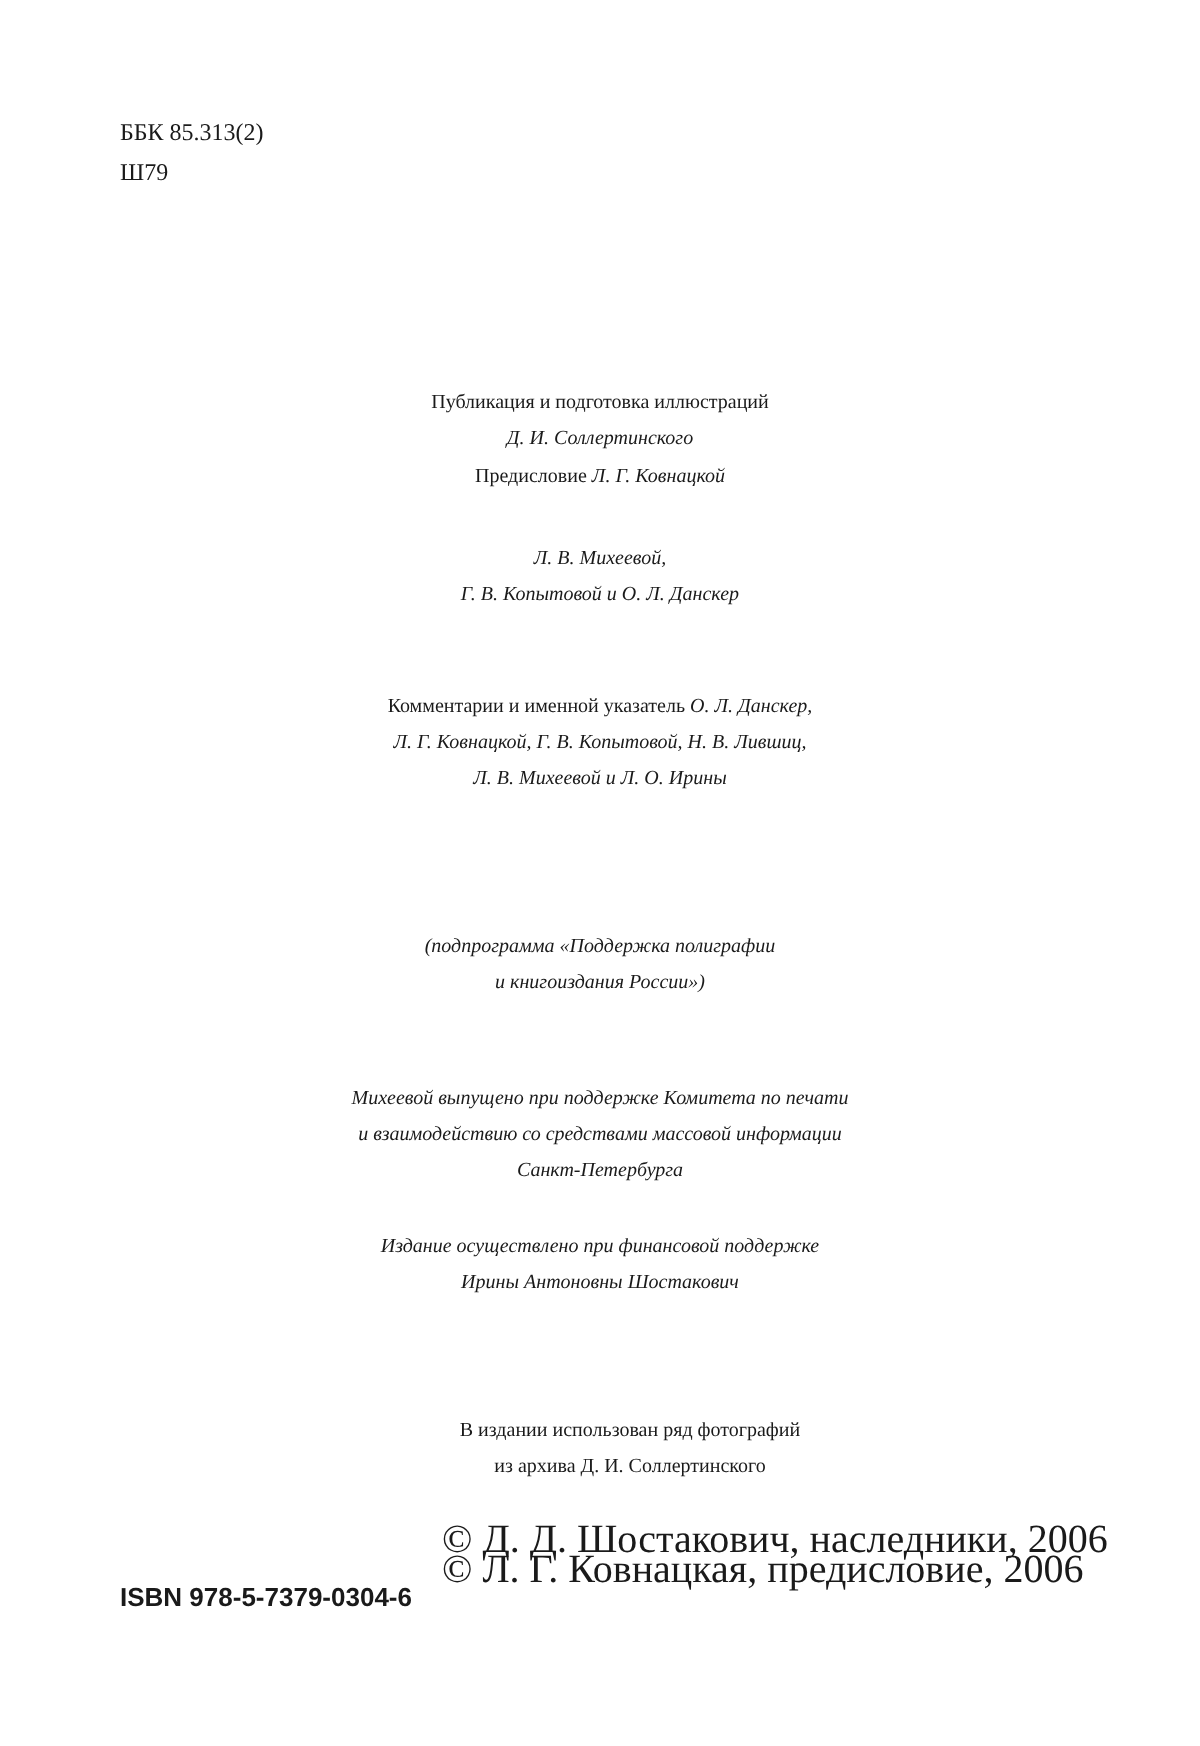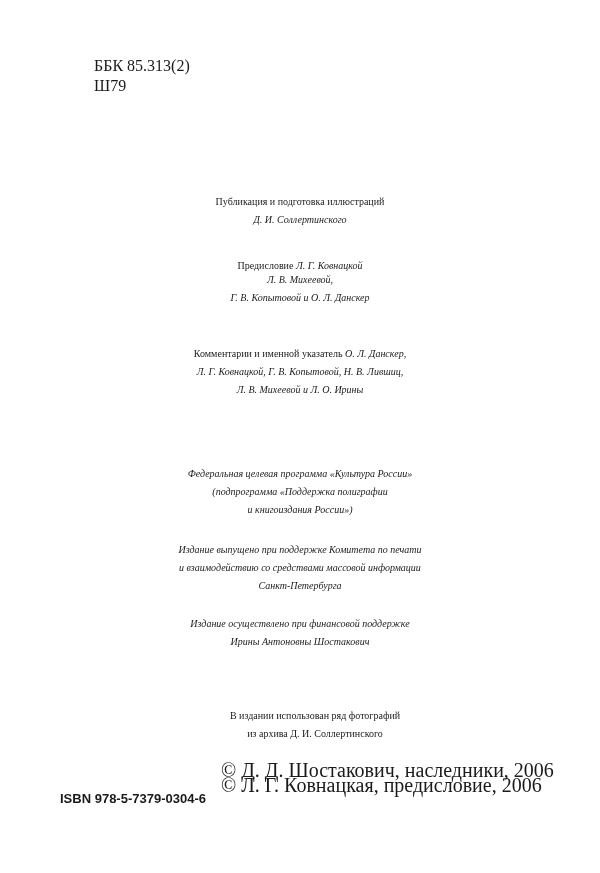--- a/index.html
+++ b/index.html
@@ -2,21 +2,21 @@
 <html><head>
   <meta charset="utf-8">
   <style>
     html, body { margin: 0; padding: 0; background: #ffffff; }
     body {
       width: 600px; height: 873px; position: relative; overflow: hidden;
       font-family: "Liberation Serif", "DejaVu Serif", serif;
       color: #1a1a1a;
     }
     .abs { position: absolute; }
-    .bbk { left: 60px; top: 56px; font-size: 16px; line-height: 20px; margin-left: 34px; }
+    .bbk { left: 60px; top: 56px; font-size: 12px; line-height: 20px; }
     .bbk div { white-space: nowrap; }
     .block { position: absolute; left: 0; width: 600px; text-align: center; font-size: 10px; line-height: 18px; }
     .block div { white-space: nowrap; }
     .it { font-style: italic; }
     .isbn { left: 60px; top: 791px; font-family: "Liberation Sans", sans-serif; font-weight: bold; font-size: 13px; white-space: nowrap; }
     .copy { left: 221px; top: 763px; font-size: 20px; line-height: 15px; }
     .copy div { white-space: nowrap; }
   </style>
 </head>
 <body>
@@ -24,43 +24,42 @@
 <div class="abs bbk">
   <div>ББК  85.313(2)</div>
   <div>Ш79</div>
 </div>
 
 <div class="block" style="top:193px;">
   <div>Публикация и подготовка иллюстраций</div>
   <div class="it">Д. И. Соллертинского</div>
 </div>
 
-<div class="block" style="top:257px;">
+<div class="block" style="top:230px;">
   <div><span>Предисловие</span> <span class="it">Л. Г. Ковнацкой</span></div>
 </div>
 
 <div class="block" style="top:271px;">
   <div class="it">Л. В. Михеевой,</div>
   <div class="it">Г. В. Копытовой и О. Л. Данскер</div>
 </div>
 
 <div class="block" style="top:345px;">
   <div><span>Комментарии и именной указатель</span> <span class="it">О. Л. Данскер,</span></div>
   <div class="it">Л. Г. Ковнацкой, Г. В. Копытовой, Н. В. Лившиц,</div>
   <div class="it">Л. В. Михеевой и Л. О. Ирины</div>
 </div>
 
 <div class="block it" style="top:465px;">
-  <div>Федеральная целевая программа «Культура России»</div>
   <div>(подпрограмма «Поддержка полиграфии</div>
   <div>и книгоиздания России»)</div>
 </div>
 
 <div class="block it" style="top:541px;">
-  <div>Издание выпущено при поддержке Комитета по печати</div>
+  <div>Михеевой выпущено при поддержке Комитета по печати</div>
   <div>и взаимодействию со средствами массовой информации</div>
   <div>Санкт-Петербурга</div>
 </div>
 
 <div class="block it" style="top:615px;">
   <div>Издание осуществлено при финансовой поддержке</div>
   <div>Ирины Антоновны Шостакович</div>
 </div>
 
 <div class="block" style="top:707px; left:15px;">

